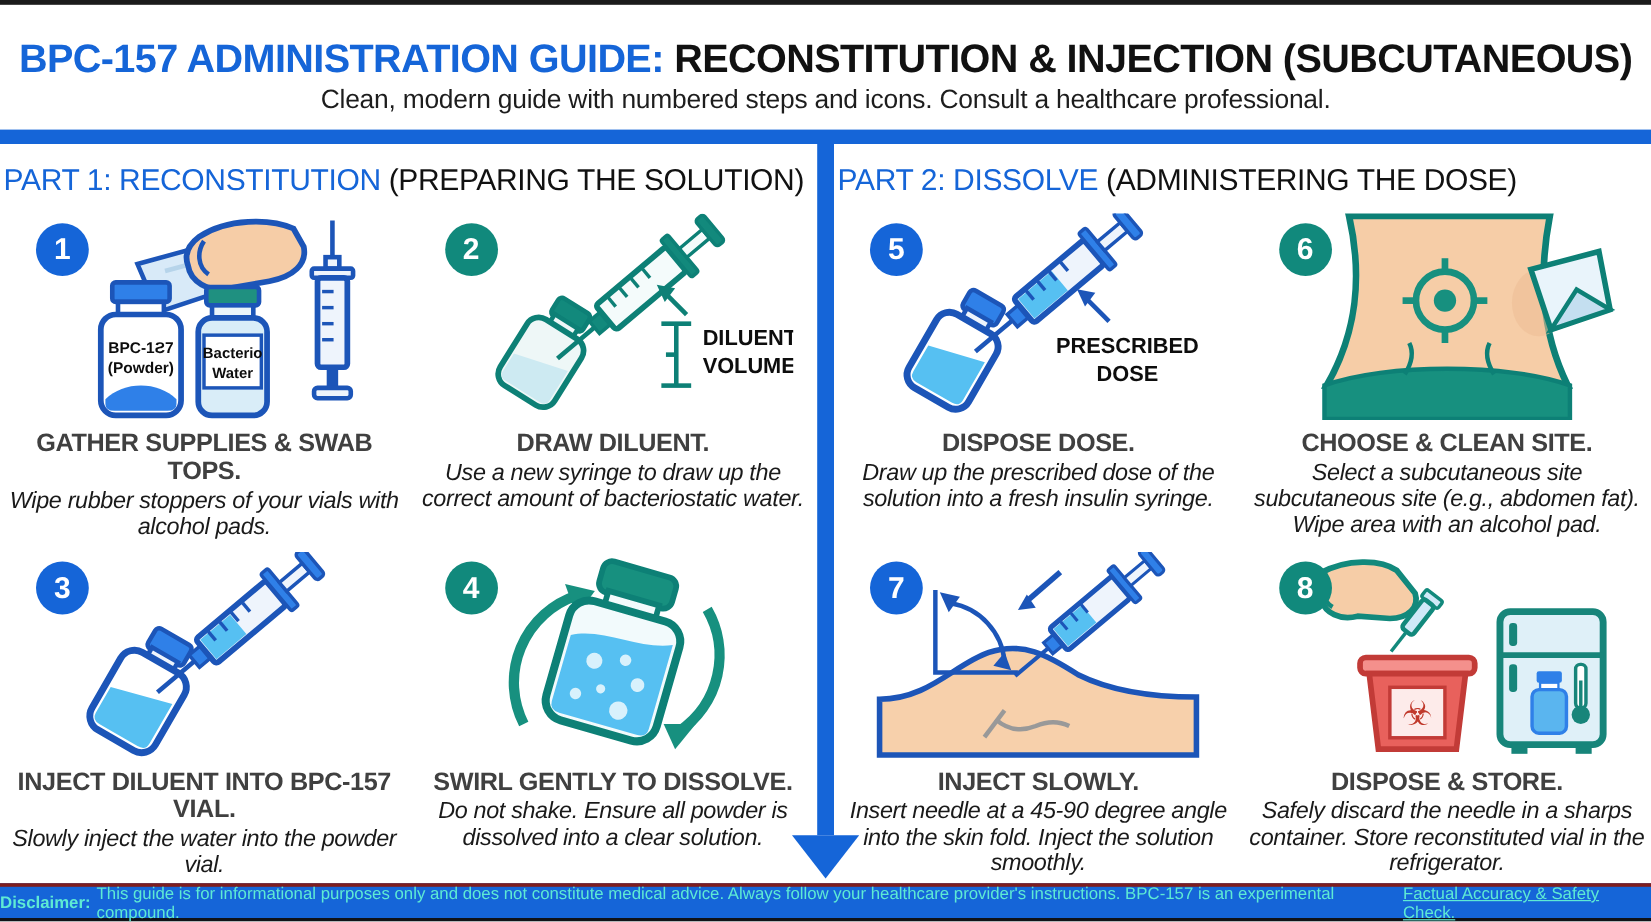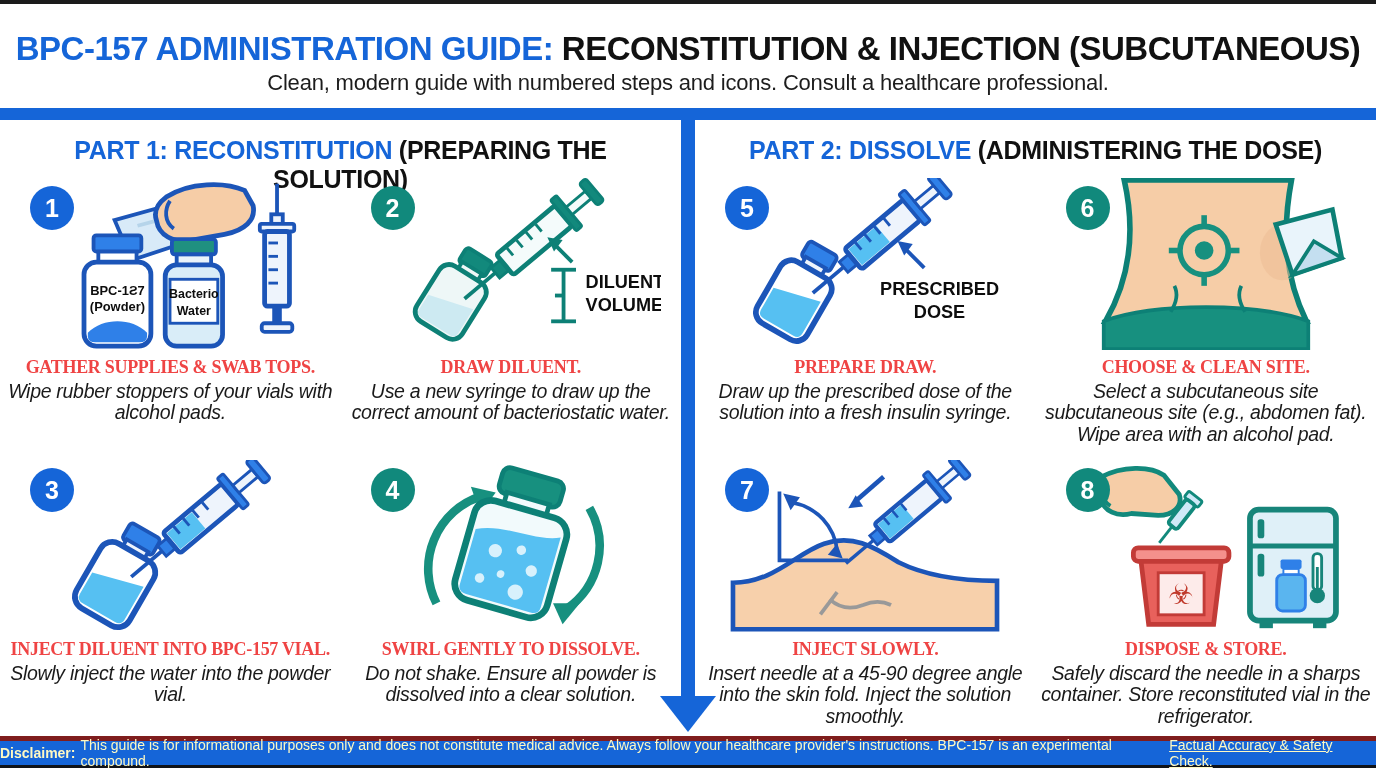--- a/index.html
+++ b/index.html
@@ -16,34 +16,34 @@
   .t-black { color:#111; }
   .subtitle { font-size:22px; color:#1d1d1d; margin-top:2px; letter-spacing:-0.2px; }
   .hbar { height:12px; background:#1565d8; }
   .main { display:flex; height:616px; }
   .part { width:681px; display:flex; flex-direction:column; }
   .vdivider { width:14px; position:relative; }
   .vbar { position:absolute; top:0; bottom:40px; left:0; width:14px; background:#1565d8; }
   .varrow { position:absolute; bottom:4px; left:50%; transform:translateX(-50%);
     width:0; height:0; border-left:28px solid transparent; border-right:28px solid transparent;
     border-top:36px solid #1565d8; }
-  .part-title { text-align:center; font-size:25px; font-weight:bold; padding:16px 13px 4px;
+  .part-title { text-align:left; font-size:25px; font-weight:normal; padding:16px 3px 4px;
     letter-spacing:-0.3px; height:52px; }
   .steps { display:grid; grid-template-columns:1fr 1fr; flex:1; }
   .step { position:relative; display:flex; flex-direction:column; align-items:center; padding-top:4px; }
   .badge { position:absolute; left:30px; top:14px; width:44px; height:44px; border-radius:50%;
     color:#fff; font-size:25px; font-weight:bold; display:flex; align-items:center; justify-content:center; }
   .badge.blue { background:#1565d8; }
   .badge.teal { background:#11897c; }
   .icon-wrap { height:174px; display:flex; align-items:flex-end; justify-content:center;text-align:right; }
   .cap { text-align:center; max-width:334px; line-height:1.1; letter-spacing:-0.3px; margin-top:8px; }
-  .cap-title { font-size:18px; font-weight:bold; color:#ef4444;font-family:Liberation Serif, serif; }
+  .cap-title { font-size:21px; font-weight:bold; color:#404040; }
   .cap-body { font-size:19.5px; color:#1a1a1a; margin-top:3px;font-style:italic; }
-  .footer { height:29px; background:#1565d8; border-top:5px solid #7f1d1d;
-    display:flex; align-items:center; justify-content:center; color:#fef9c3; font-size:14px; }
+  .footer { height:29px; background:#1565d8; border-top:3px solid #7f1d1d;
+    display:flex; align-items:center; justify-content:center; color:#5eead4; font-size:14px; }
   .footer .b { font-weight:bold; margin-right:5px; }
   .footer .link { text-decoration:underline; margin-left:5px; cursor:pointer; }
   .bottom-strip { height:3px; background:#101318; }
 </style>
 </head>
 <body>
 
 <div class="top-strip"></div>
 
 <header>
@@ -238,21 +238,21 @@
               <rect x="43" y="-5" width="26" height="10" fill="#eef4fc" stroke="#1c55b8" stroke-width="3"></rect>
               <rect x="69" y="-15" width="9" height="30" rx="3" fill="#2f80e8" stroke="#1c55b8" stroke-width="3"></rect>
             </g>
             <line x1="212" y1="94" x2="192" y2="74" stroke="#1c55b8" stroke-width="4"></line>
             <polygon points="184,66 200,69 191,81" fill="#1c55b8"></polygon>
             <text x="228" y="122" text-anchor="middle" font-size="19" font-weight="bold" fill="#0d0d0d">PRESCRIBED</text>
             <text x="228" y="146" text-anchor="middle" font-size="19" font-weight="bold" fill="#0d0d0d">DOSE</text>
           </svg>
         </div>
         <div class="cap">
-          <div class="cap-title">PREPARE DRAW.</div>
+          <div class="cap-title">DISPOSE DOSE.</div>
           <div class="cap-body">Draw up the prescribed dose of the solution into a fresh insulin syringe.</div>
         </div>
       </div>
 
       <div class="step">
         <div class="badge teal">6</div>
         <div class="icon-wrap">
           <svg width="300" height="172" viewBox="0 0 300 185">
             <path d="M62,2 C74,55 70,105 42,154 L258,154 C234,105 232,55 242,2 Z" fill="#f6cda7" stroke="#0d8076" stroke-width="6"></path>
             <ellipse cx="232" cy="80" rx="24" ry="30" fill="#edbd96" opacity="0.55"></ellipse>

